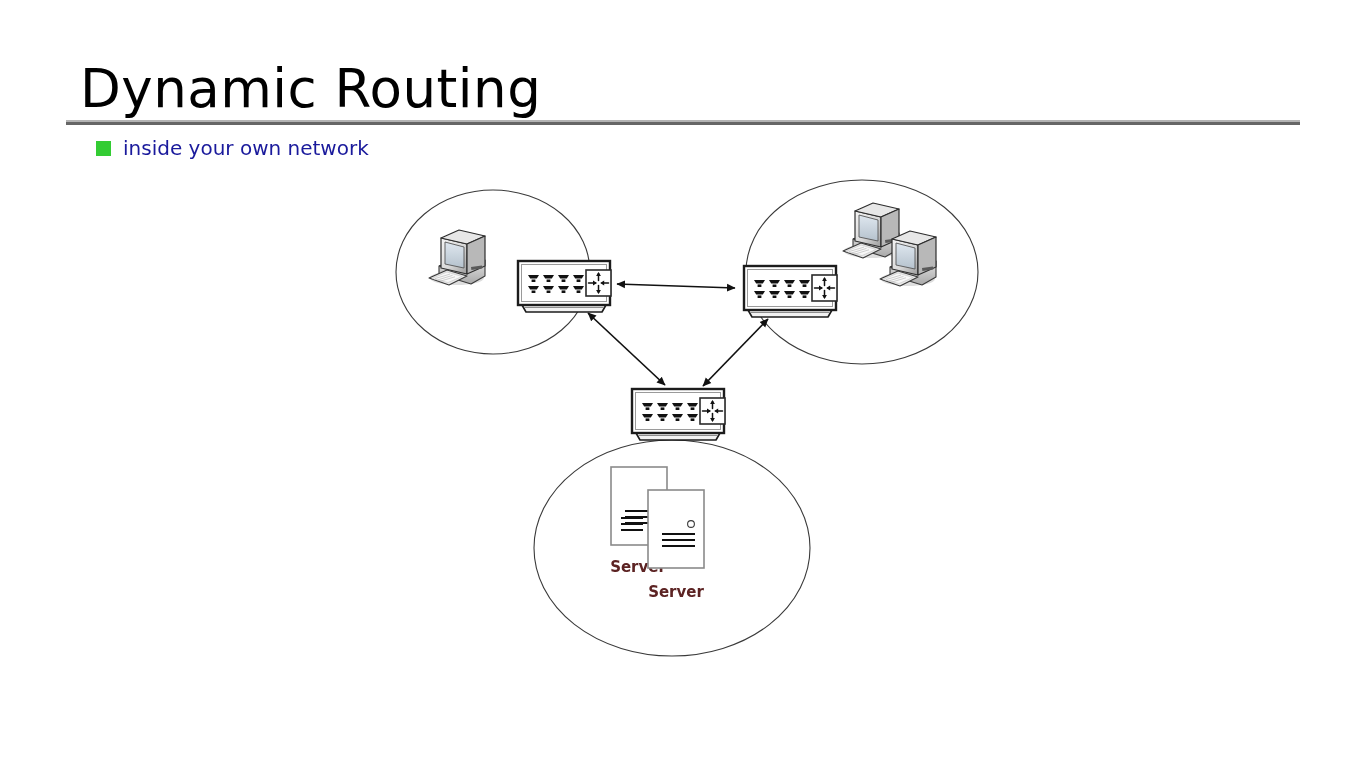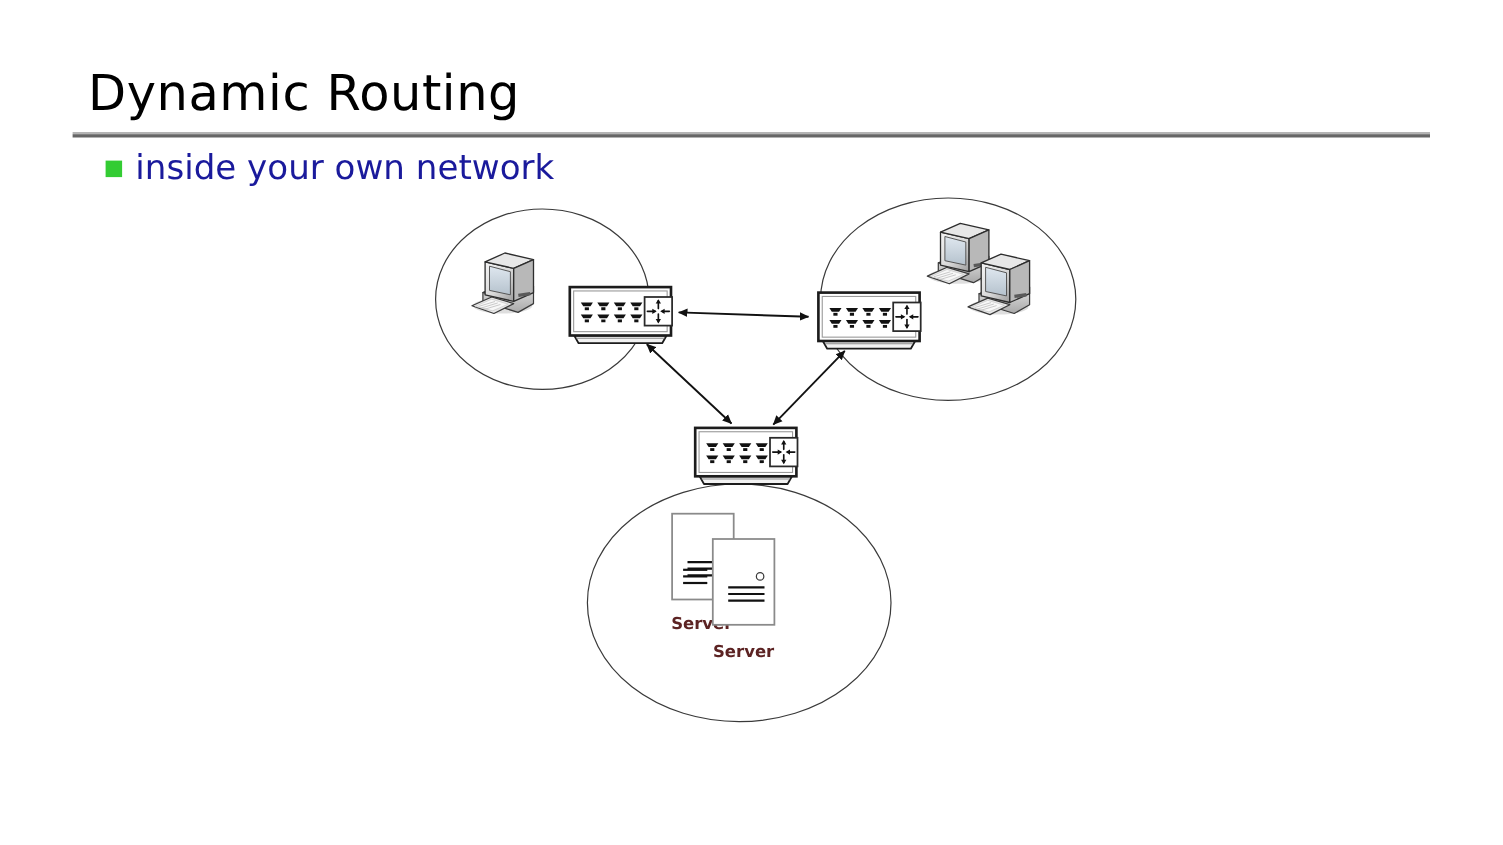--- a/index.html
+++ b/index.html
@@ -14,21 +14,21 @@
     overflow: hidden;
     font-family: "DejaVu Sans", sans-serif;
   }
 
   
   #slide-title {
     position: absolute;
     left: 80px;
     top: 62px;
     font-family: "DejaVu Sans", sans-serif;
-    font-size: 45px;
+    font-size: 53px;
     font-weight: 400;
     color: #000000;
     letter-spacing: 0.5px;
     white-space: nowrap;
     line-height: 1;
   }
 
   
   #title-rule {
     position: absolute;
@@ -62,21 +62,21 @@
   }
   #bullet-marker {
     width: 15px;
     height: 15px;
     background: #33cc33;
     margin-right: 12px;
     flex: 0 0 auto;
   }
   #bullet-text {
     font-family: "DejaVu Sans", sans-serif;
-    font-size: 31px;
+    font-size: 20px;
     color: #1a1a9c;
     white-space: nowrap;
     line-height: 1;
     text-align: right;
   }
 
   
   #diagram {
     position: absolute;
     left: 0;

